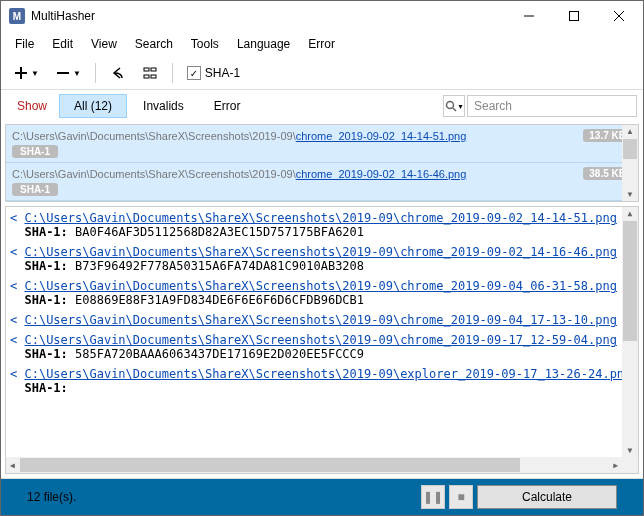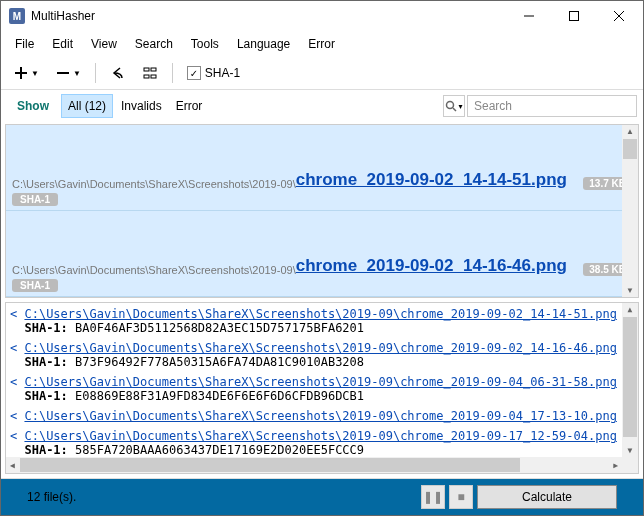--- a/index.html
+++ b/index.html
@@ -13,31 +13,31 @@
 .menubar { display: flex; padding: 2px 6px; gap: 2px; }
 .menuitem { padding: 4px 8px; }
 .toolbar { display: flex; align-items: center; padding: 4px 6px; gap: 4px; border-bottom: 1px solid #ddd; }
 .tbtn { padding: 4px 6px; display: flex; align-items: center; }
 .tbtn svg { width: 16px; height: 16px; }
 .drop { font-size: 8px; margin-left: 2px; }
 .sep { width: 1px; height: 20px; background: #ccc; margin: 0 4px; }
 .check { display: flex; align-items: center; gap: 4px; margin-left: 6px; }
 .check .box { width: 14px; height: 14px; border: 1px solid #888; display: flex; align-items: center; justify-content: center; font-size: 10px; }
 .filterrow { display: flex; align-items: center; padding: 4px 6px; gap: 2px; }
-.flabel { padding: 4px 10px; color: #0f766e; font-weight: bold; }
-.ftab { padding: 4px 6px; }
+.flabel { padding: 4px 10px; color: #b91c1c; }
+.ftab { padding: 4px 14px; }
 .ftab.active { background: #cce8ff; border: 1px solid #99d1ff; }
 .spacer { flex: 1; }
 .searchicon { width: 22px; height: 22px; border: 1px solid #ccc; display: flex; align-items: center; justify-content: center; }
 .searchbox { width: 170px; height: 22px; border: 1px solid #ccc; padding: 0 6px; color: #888; display: flex; align-items: center; }
 .filelist { border: 1px solid #ccc; margin: 2px 4px 4px 4px; position: relative; }
 .frow { background: #d8ecff; padding: 4px 6px; border-bottom: 1px solid #b8d8f0; }
 .frow .line1 { display: flex; align-items: flex-end; }
 .fpath { color: #777; font-size: 11px; }
-.fname { color: #0a4bb5; font-weight: bold; font-size: 17px; text-decoration: underline; margin-top: 41px; }
+.fname { color: #0a4bb5; font-weight: normal; font-size: 11px; text-decoration: underline; }
 .fsize { background: #bbb; color: #fff; padding: 1px 6px; border-radius: 3px; font-size: 10px; font-weight: bold; margin-left: auto; }
 .badge { display: inline-block; background: #bbb; color: #fff; padding: 1px 8px; border-radius: 3px; font-size: 10px; font-weight: bold; margin-top: 3px; }
 .listscroll { position: absolute; right: 0; top: 0; width: 16px; height: 100%; background: #f0f0f0; display: flex; flex-direction: column; align-items: center; }
 .listscroll .arrow { font-size: 8px; color: #666; padding: 2px; }
 .listscroll .thumb { flex: 0 0 20px; width: 14px; background: #ccc; margin: 1px; }
 .listscroll .track { flex: 1; }
 .hashpane { flex: 1; margin: 0 4px 4px 4px; border: 1px solid #ccc; position: relative; font-family: Consolas, monospace; font-size: 12px; overflow: hidden; }
 .hashinner { padding: 4px; white-space: nowrap; }
 .hashinner .entry { margin-bottom: 6px; }
 .hashinner .path { color: #0a4bb5; text-decoration: underline; }

